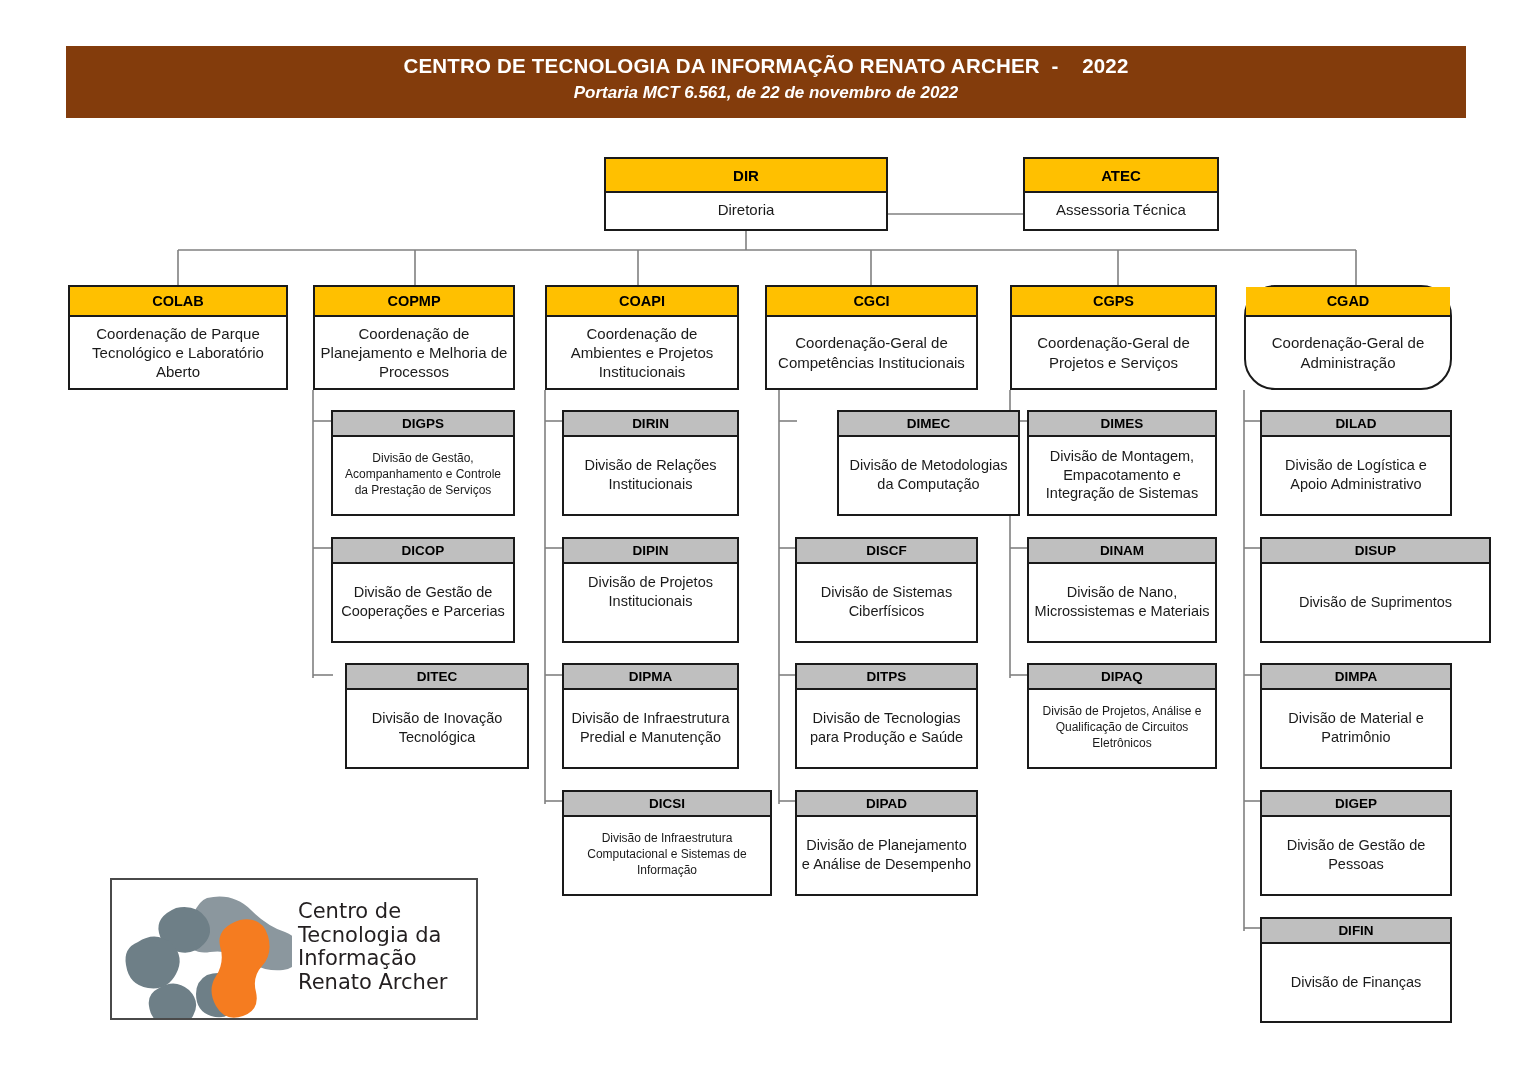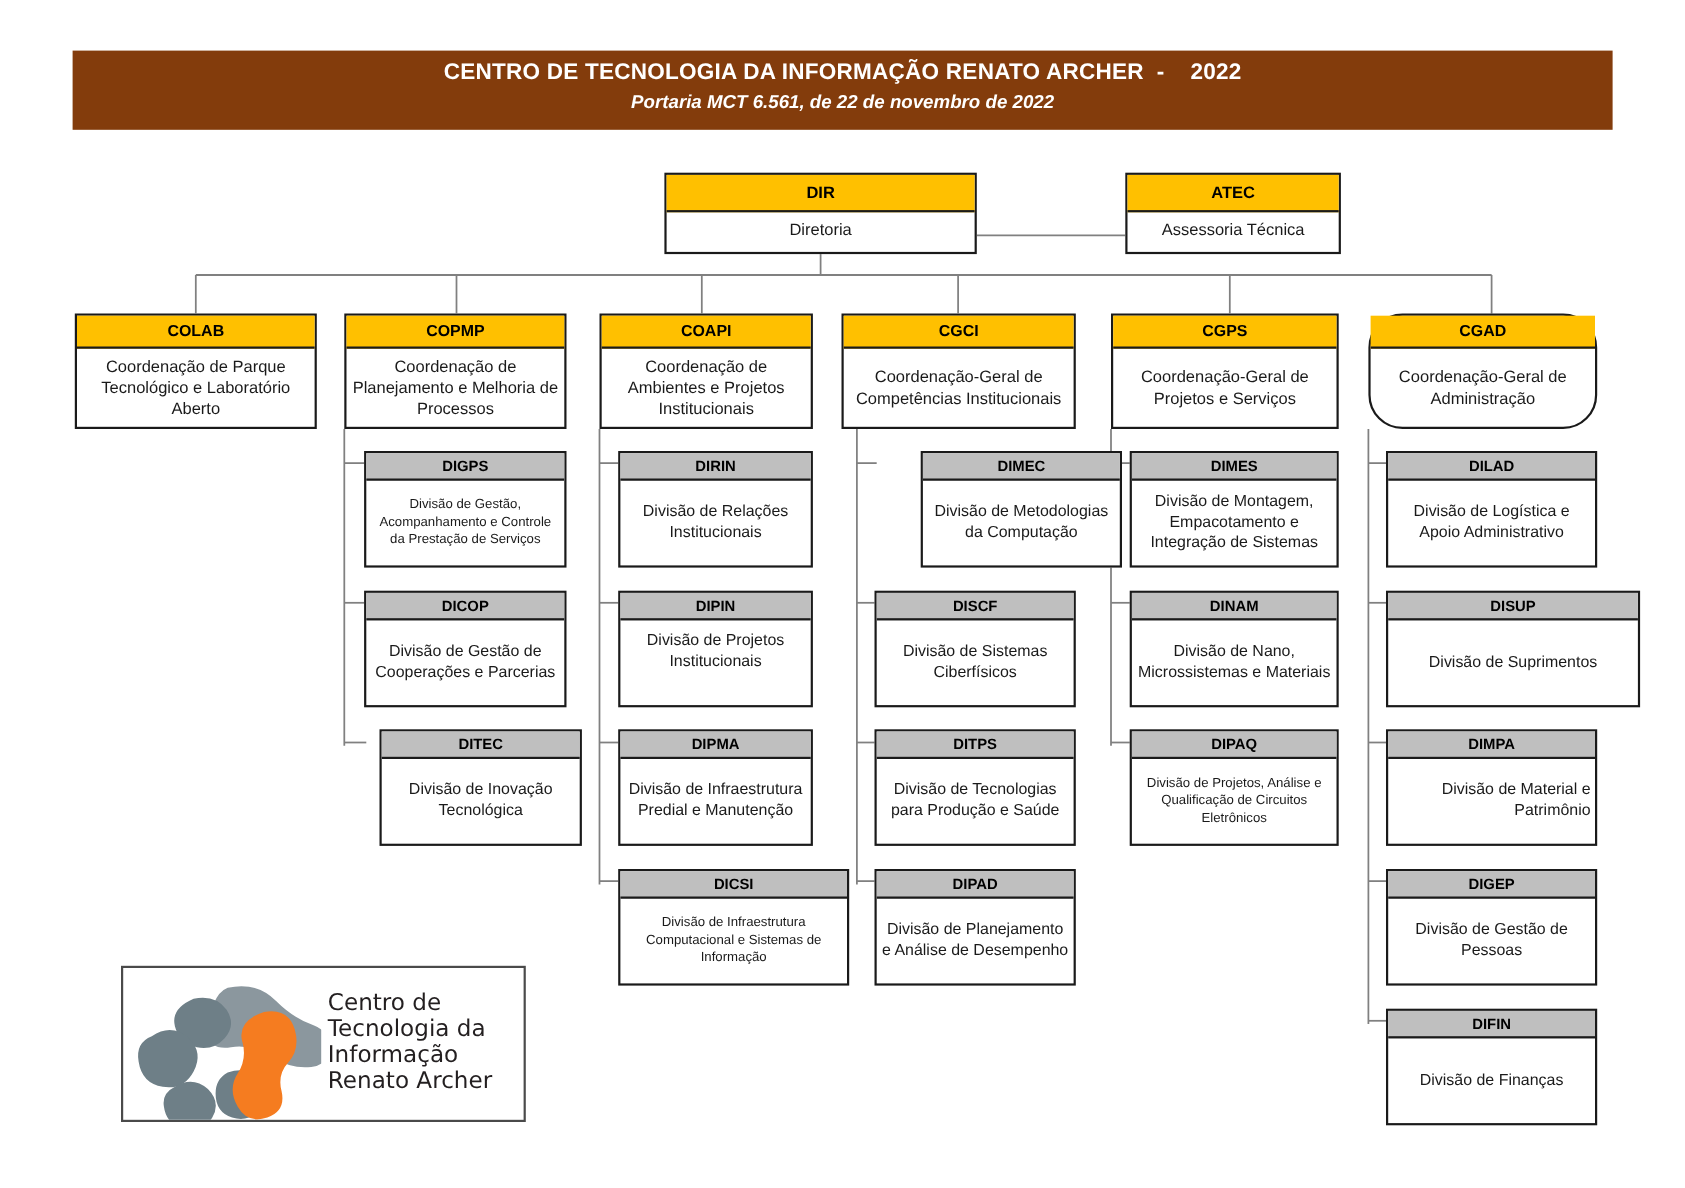--- a/index.html
+++ b/index.html
@@ -310,21 +310,21 @@
   <div class="node div" style="left:1260px; top:410px; width:192px; height:106px;">
     <div class="node-code">DILAD</div>
     <div class="node-name" style="height:76px;">Divisão de Logística e Apoio Administrativo</div>
   </div>
   <div class="node div" style="left:1260px; top:537px; width:231px; height:106px;">
     <div class="node-code">DISUP</div>
     <div class="node-name" style="height:76px;">Divisão de Suprimentos</div>
   </div>
   <div class="node div" style="left:1260px; top:663px; width:192px; height:106px;">
     <div class="node-code">DIMPA</div>
-    <div class="node-name" style="height:76px;text-align:right;">Divisão de Material e Patrimônio</div>
+    <div class="node-name" style="height:76px;">Divisão de Material e Patrimônio</div>
   </div>
   <div class="node div" style="left:1260px; top:790px; width:192px; height:106px;">
     <div class="node-code">DIGEP</div>
     <div class="node-name" style="height:76px;">Divisão de Gestão de Pessoas</div>
   </div>
   <div class="node div" style="left:1260px; top:917px; width:192px; height:106px;">
     <div class="node-code">DIFIN</div>
     <div class="node-name" style="height:76px;">Divisão de Finanças</div>
   </div>
 

